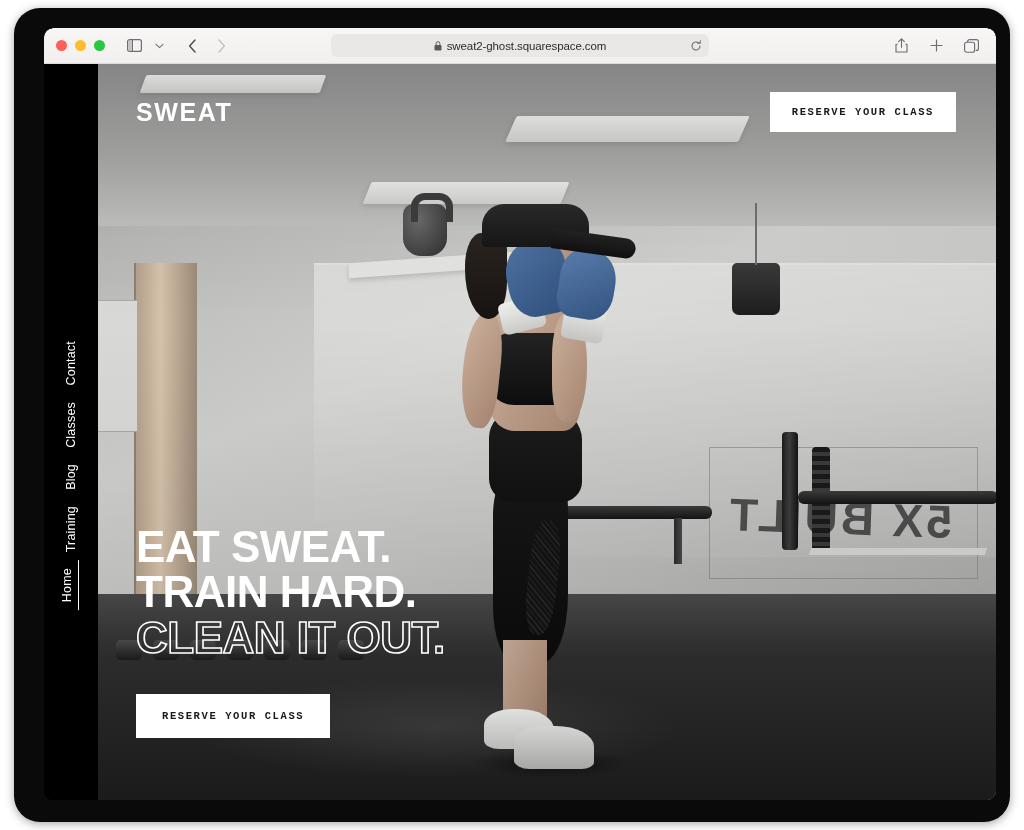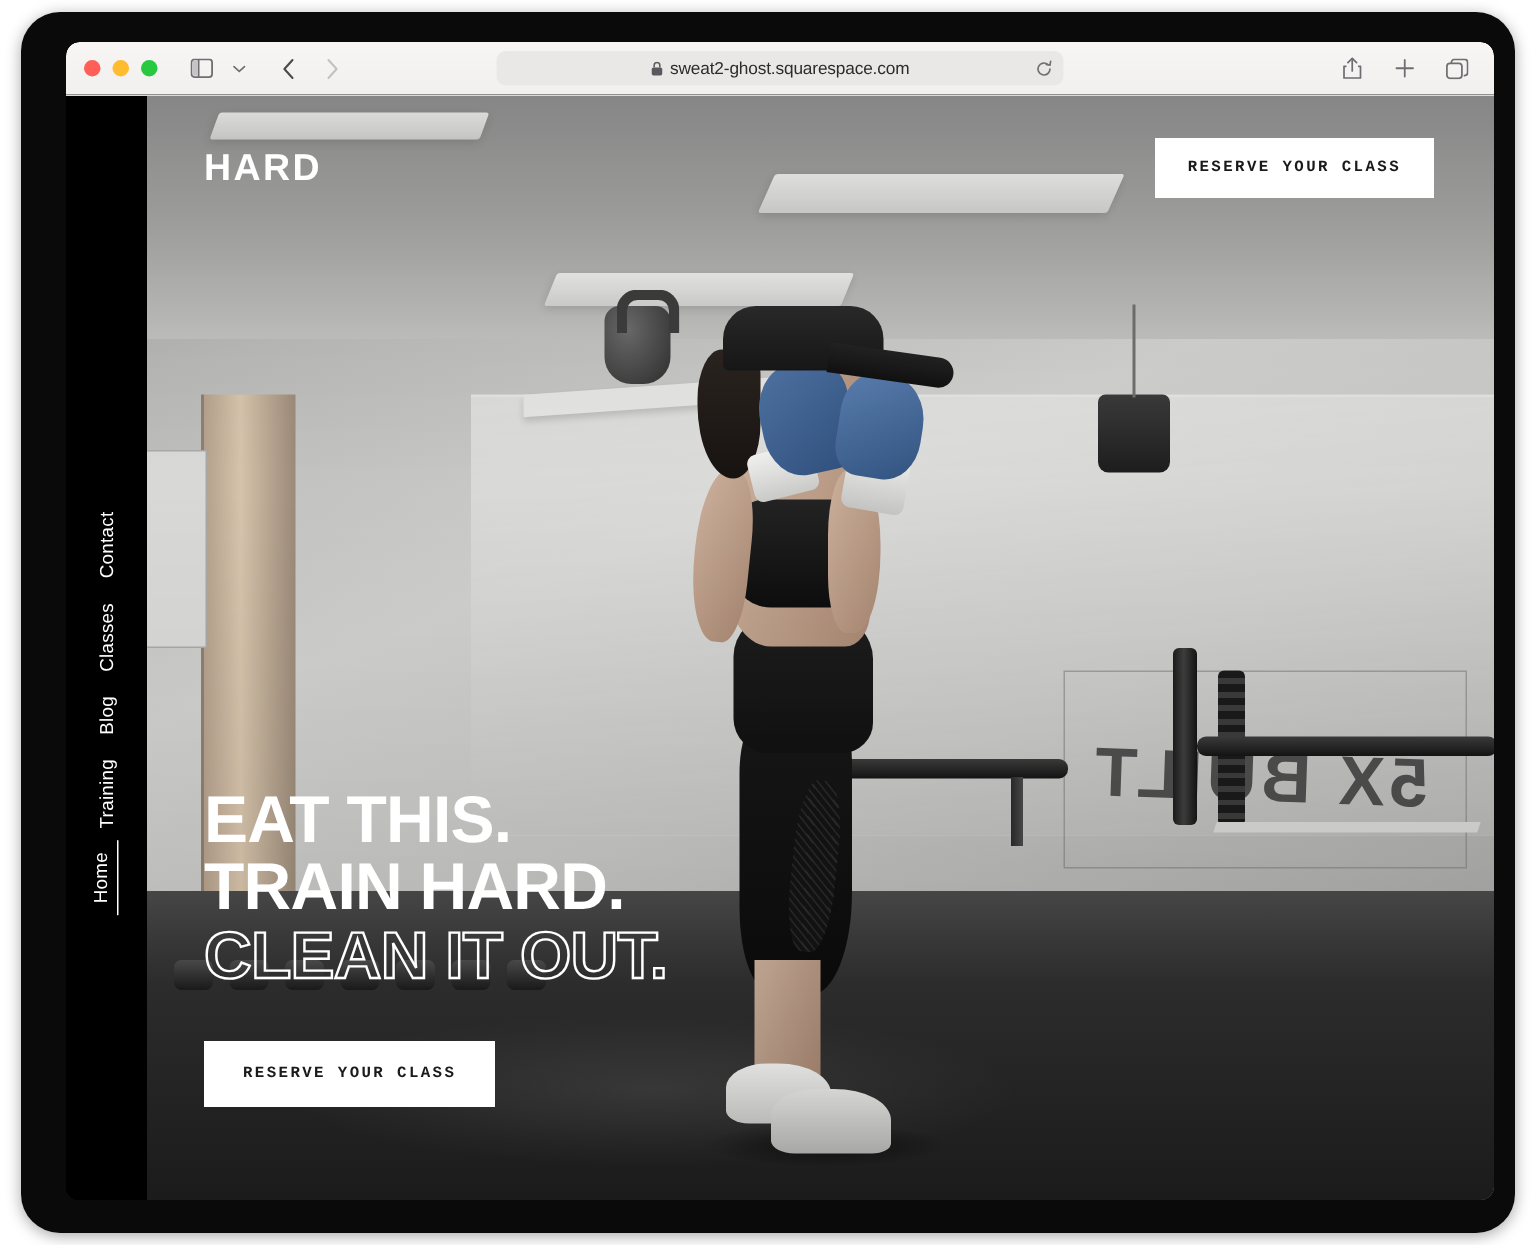--- a/index.html
+++ b/index.html
@@ -615,26 +615,26 @@
               <div class="b-part b-glove-1"></div>
               <div class="b-part b-glove-2"></div>
               <div class="b-part b-cap"></div>
               <div class="b-part b-brim"></div>
             </div>
 
             <div id="hero-tint"></div>
           </div>
 
           <header id="hero-header">
-            <div id="site-logo">HARD</div>
+            <div id="site-logo">SWEAT</div>
             <button id="header-reserve" class="btn-reserve">RESERVE YOUR CLASS</button>
           </header>
 
           <div id="hero-copy">
-            <div class="headline">EAT THIS.</div>
+            <div class="headline">EAT SWEAT.</div>
             <div class="headline">TRAIN HARD.</div>
             <div class="headline outline">CLEAN IT OUT.</div>
             <button id="hero-reserve" class="btn-reserve">RESERVE YOUR CLASS</button>
           </div>
 
         </section>
       </div>
     </div>
   </div>
 </div>

